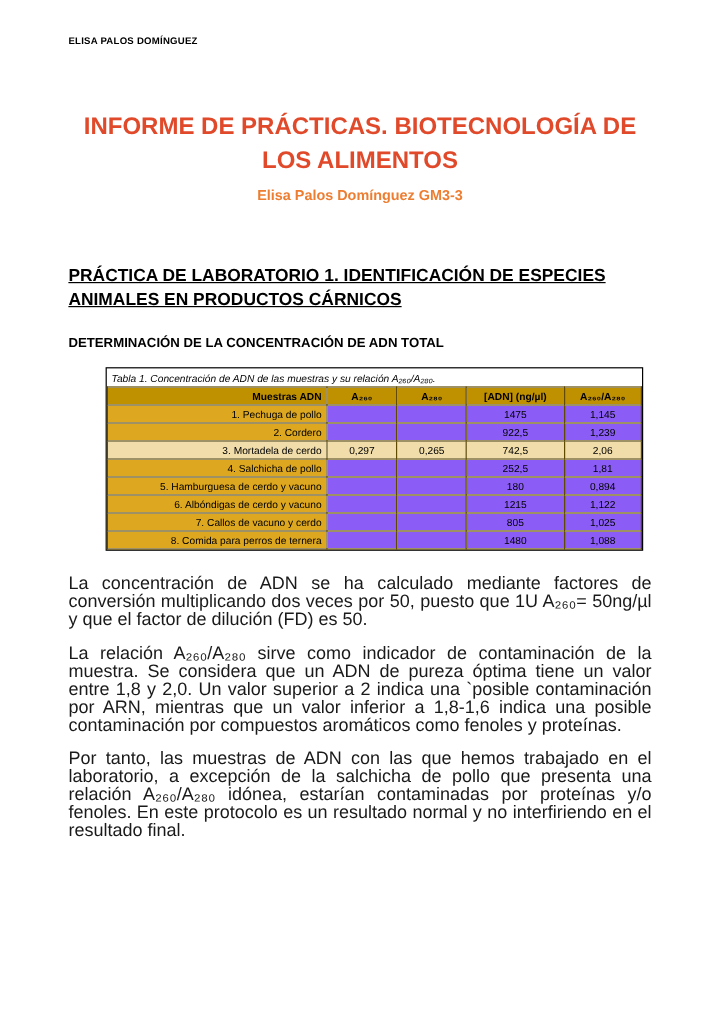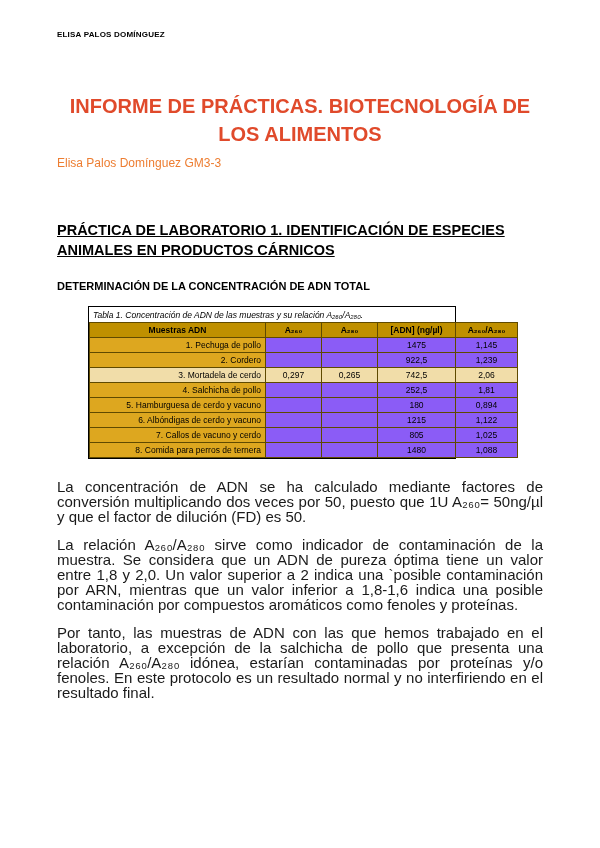--- a/index.html
+++ b/index.html
@@ -23,42 +23,43 @@
   .doc-title {
     margin-top: 54px;
     text-align: center;
     color: #E04A2B;
     font-size: 20px;
     line-height: 1.38;
     font-weight: bold;
   }
   .doc-subtitle {
     margin-top: 8px;
+    text-align: center;
     color: #ED7D31;
     font-size: 12px;
-    font-weight: normal;
+    font-weight: bold;
   }
   .section-heading {
     margin-top: 50px;
     font-size: 14.5px;
     line-height: 1.4;
     font-weight: bold;
     color: #000000;
     text-decoration: underline;
   }
   .subsection-heading {
     margin-top: 19px;
     font-size: 11px;
     font-weight: bold;
     color: #000000;
   }
   .table-wrap {
     margin-top: 14px;
     margin-left: 31px;
-    width: 368px;
+    width: 448px;
     border: 1px solid #000000;
     background: #ffffff;
   }
   .table-caption {
     font-size: 8.5px;
     font-style: italic;
     padding: 3px 4px 2px 4px;
     color: #000000;
   }
   table.dna-table {
@@ -70,21 +71,21 @@
   .dna-table th, .dna-table td {
     border: 1px solid #5f4a00;
     padding: 2px 4px;
     height: 15px;
     overflow: hidden;
     white-space: nowrap;
   }
   .dna-table thead th {
     background: #BF9000;
     font-weight: bold;
-    text-align: center;
+    text-align: right;
   }
   .dna-table thead th.c-num { text-align: center; }
   .c-name  { width: 176px; text-align: right; }
   .c-a260  { width: 56px; }
   .c-a280  { width: 56px; }
   .c-adn   { width: 78px; }
   .c-ratio { width: 62px; }
   .c-num   { text-align: center; }
   .dna-table tbody td.c-name { background: #DDA71F; }
   .dna-table tbody td.c-num  { background: #8b5cf6; }

